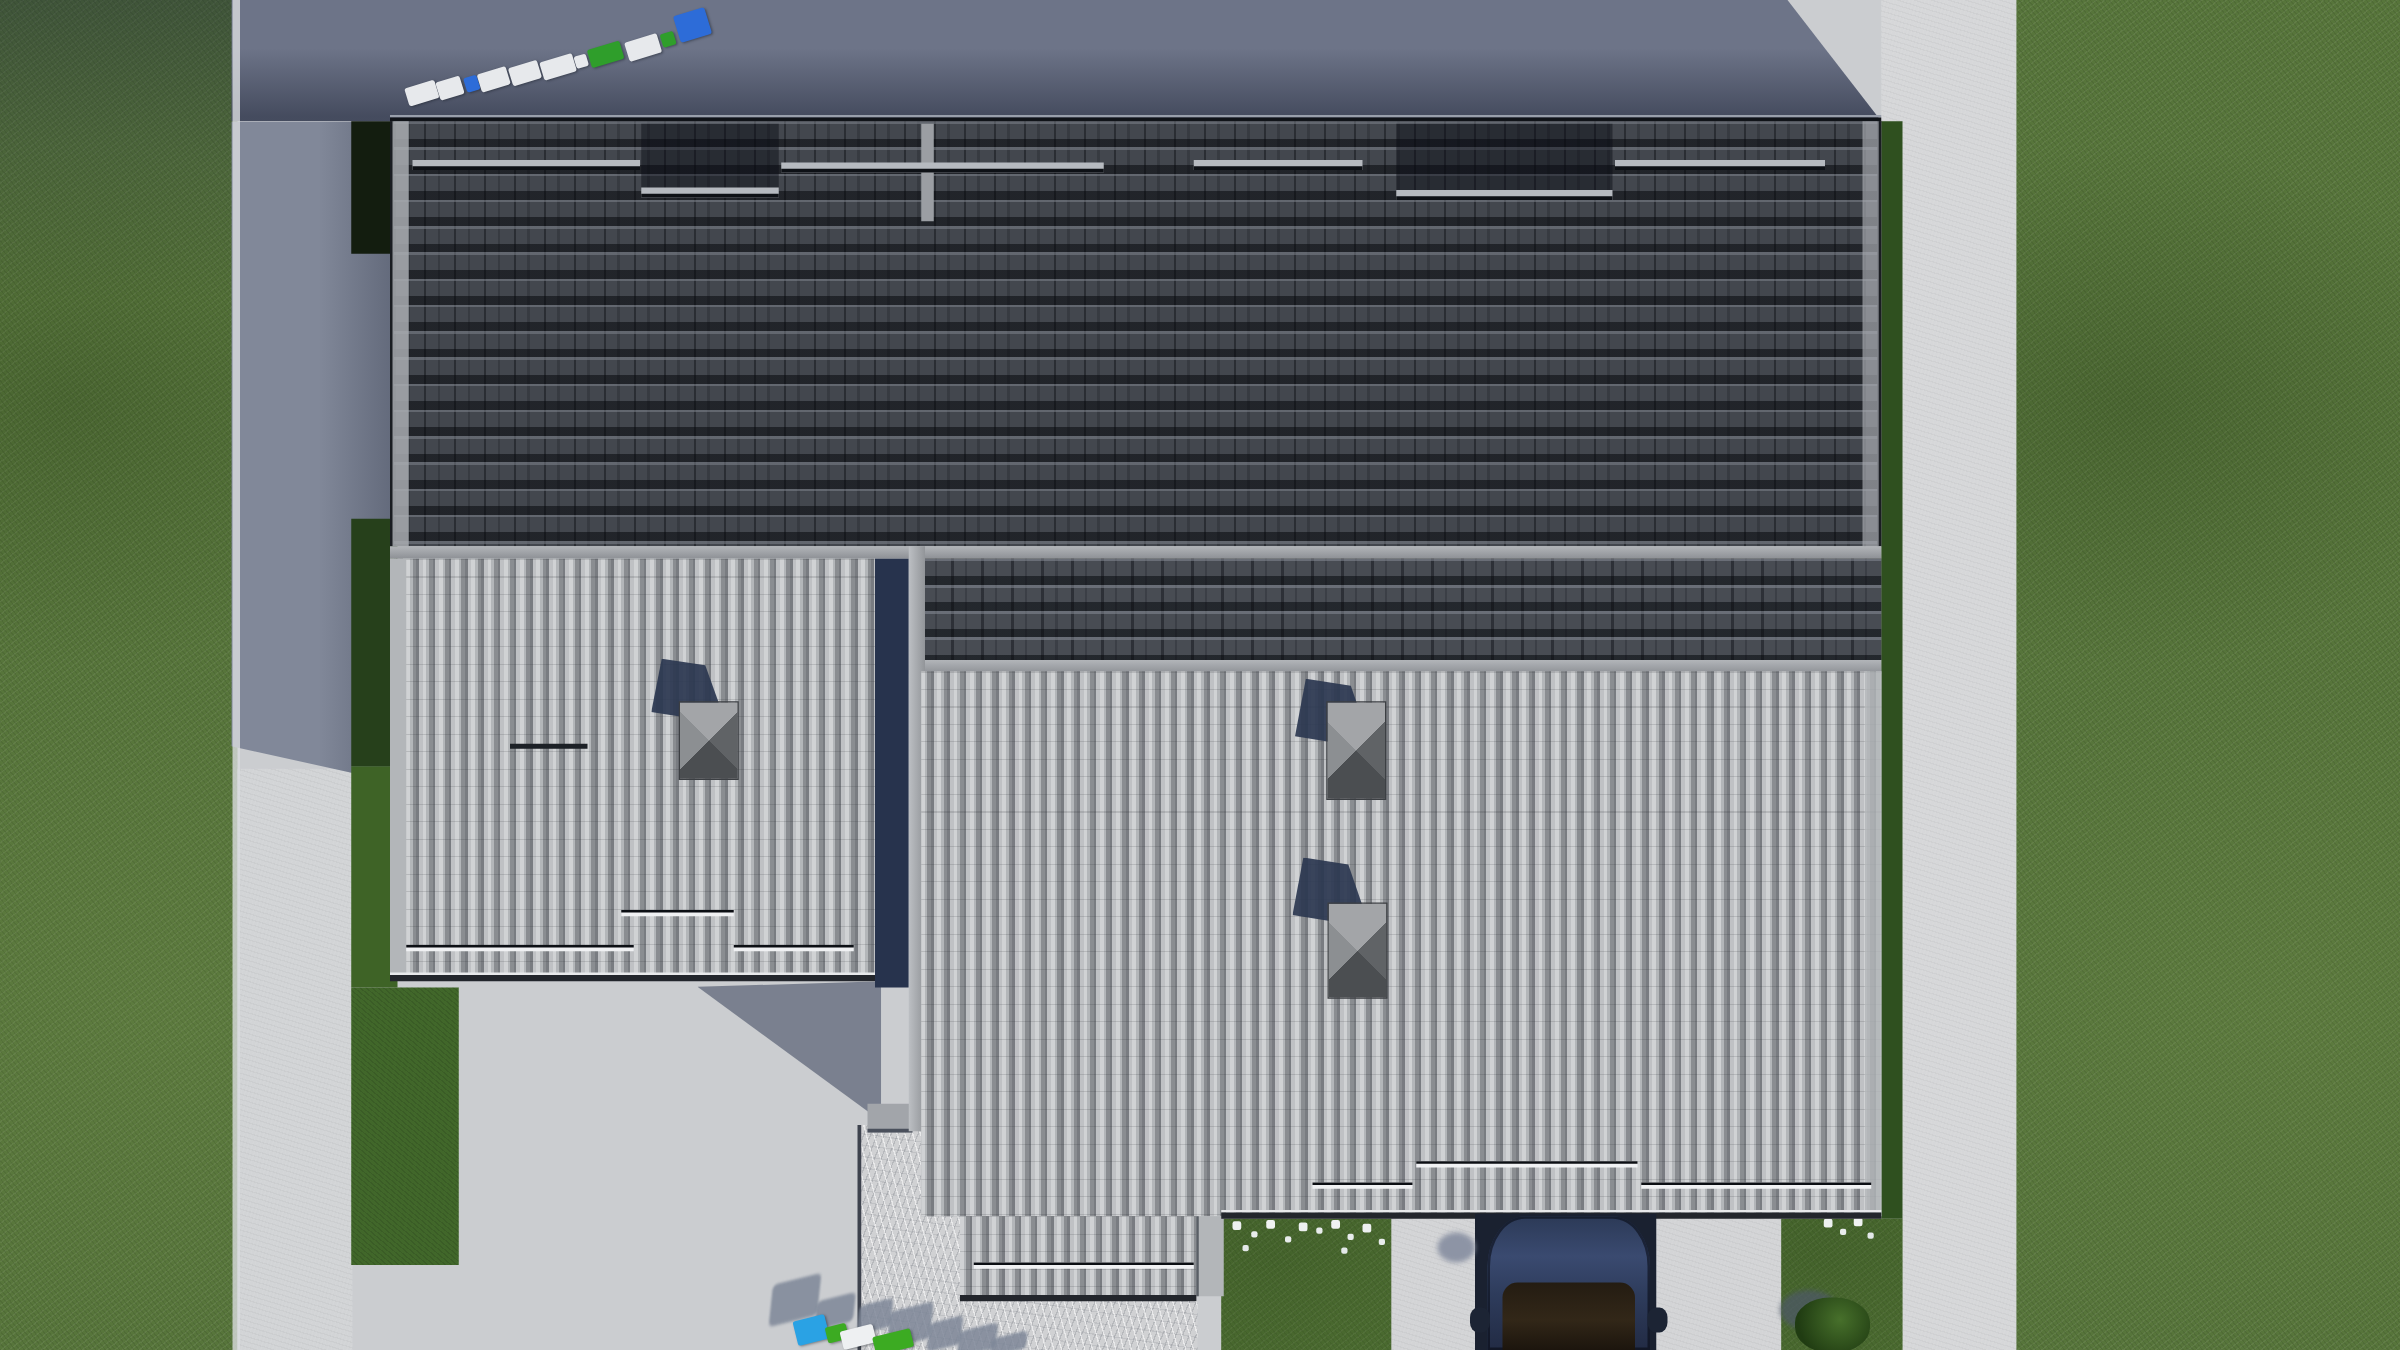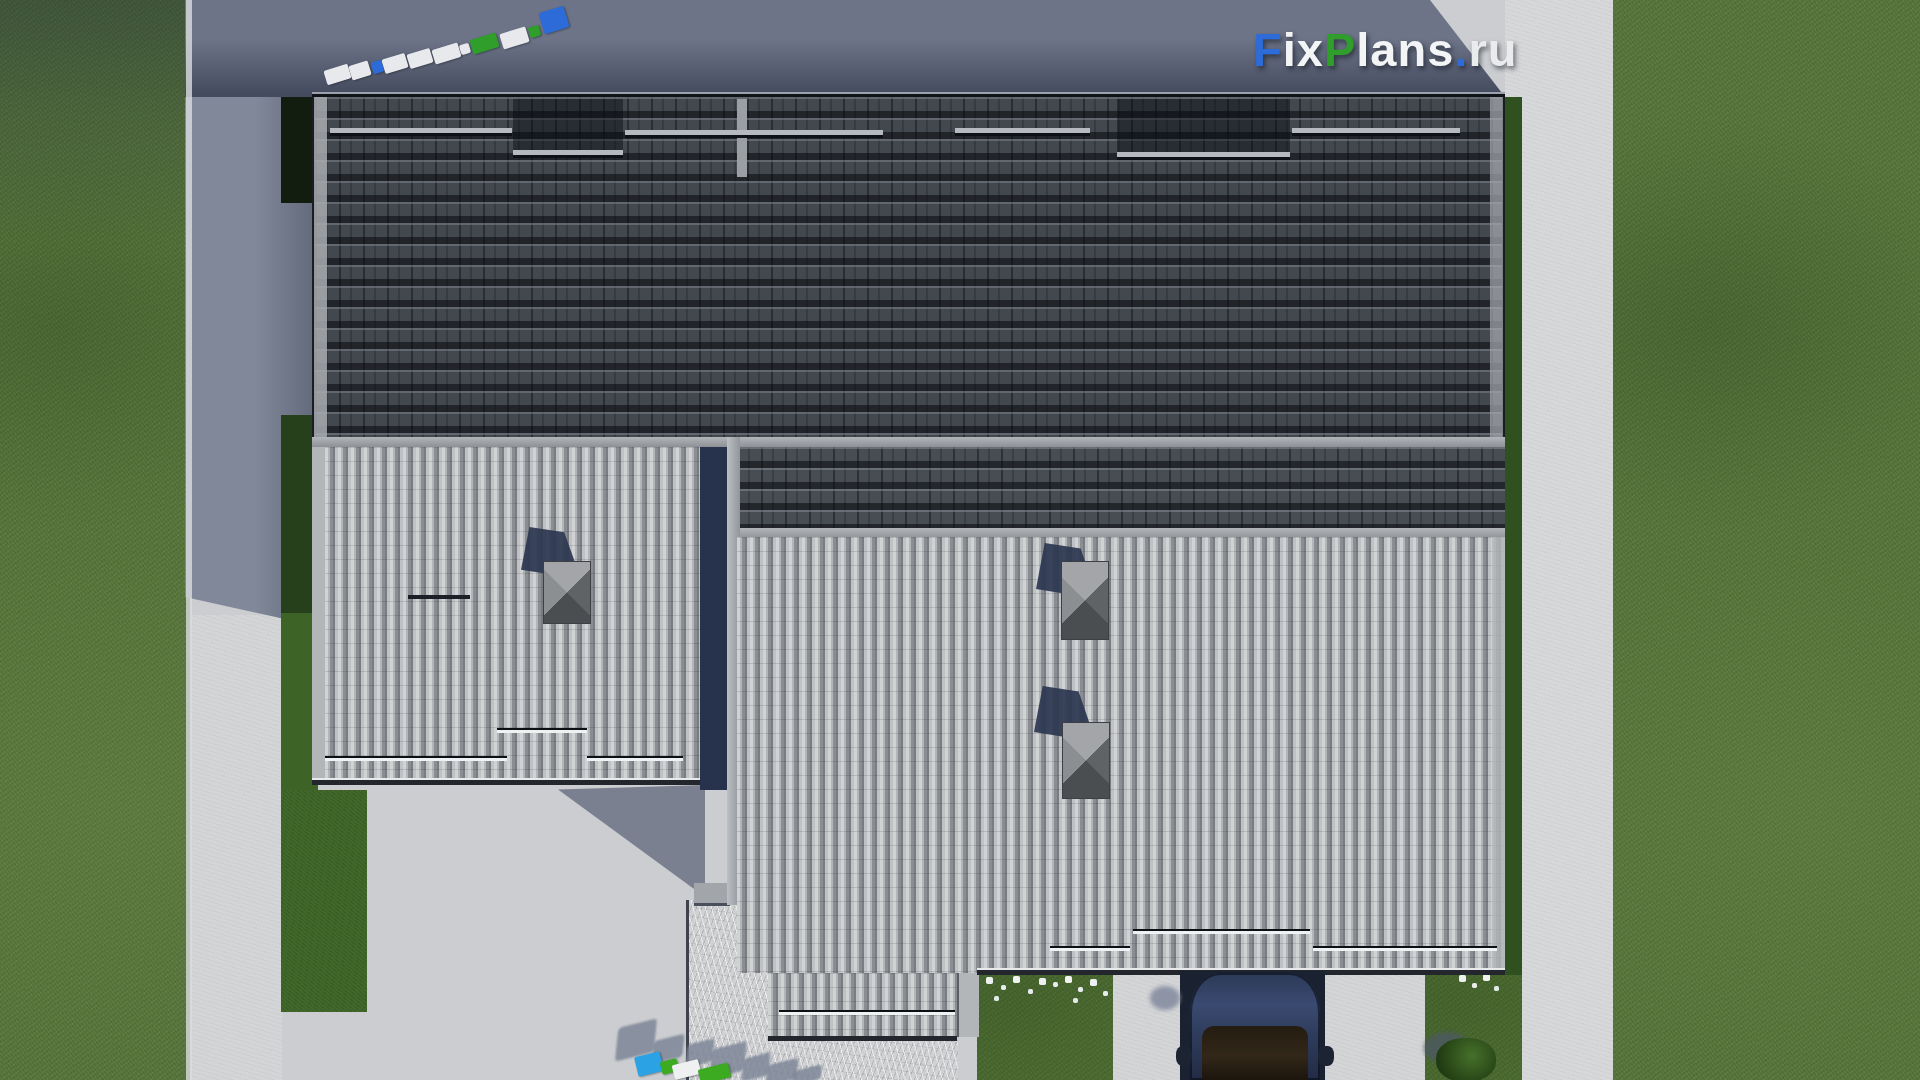--- a/index.html
+++ b/index.html
@@ -175,17 +175,14 @@
     <div class="blkshadow" style="left:710px;top:1046px;width:36px;height:28px;"></div>
     <div class="blkshadow" style="left:742px;top:1056px;width:28px;height:22px;"></div>
     <div class="blkshadow" style="left:766px;top:1062px;width:32px;height:20px;"></div>
     <div class="blkshadow" style="left:792px;top:1068px;width:30px;height:14px;"></div>
     <div class="blk" style="left:636px;top:1054px;width:26px;height:20px;background:#2aa2e4;transform:rotate(-14deg);"></div>
     <div class="blk" style="left:661px;top:1060px;width:17px;height:13px;background:#3cab22;transform:rotate(-14deg);"></div>
     <div class="blk" style="left:673px;top:1062px;width:27px;height:15px;background:#eef0f2;transform:rotate(-14deg);"></div>
     <div class="blk" style="left:699px;top:1066px;width:31px;height:15px;background:#3cab22;transform:rotate(-14deg);"></div>
   </div>
 
-  <div class="wm">
-    <span class="wm-blue">F</span><span class="wm-white">ix</span><span class="wm-green">P</span><span class="wm-white">lans</span><span class="wm-blue">.</span><span class="wm-ru">ru</span>
-  </div>
 
 </div>
 
 </body></html>

